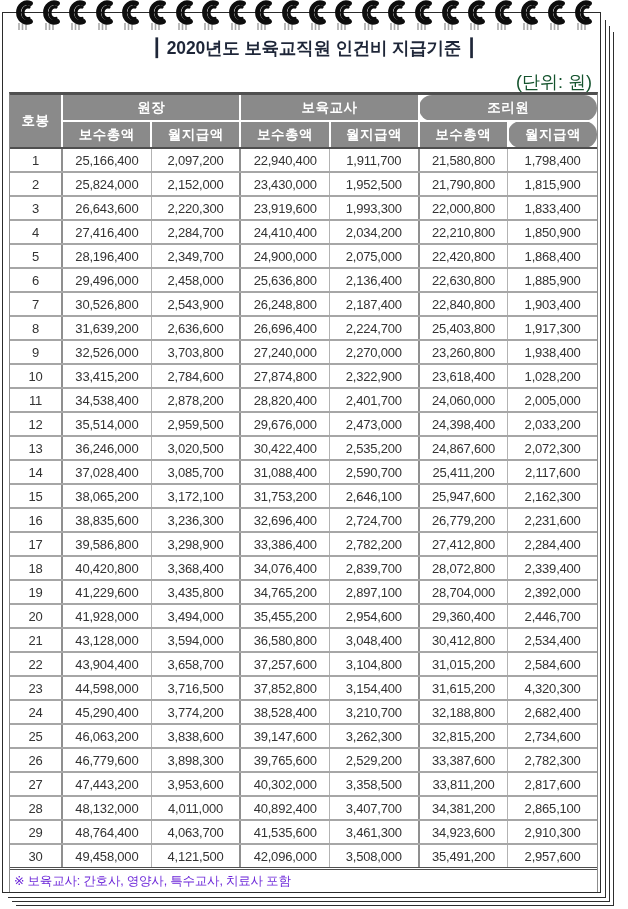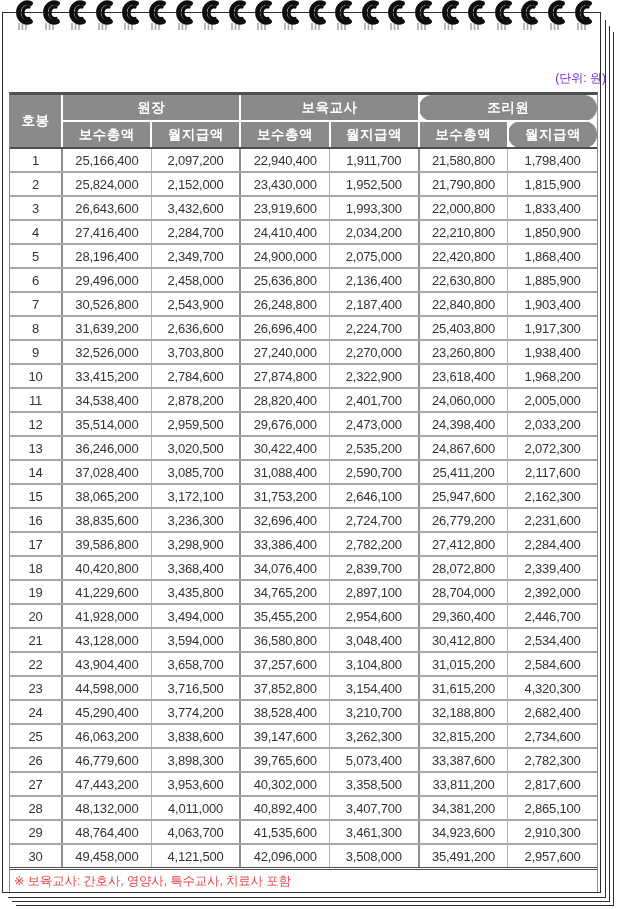--- a/index.html
+++ b/index.html
@@ -19,21 +19,21 @@
   }
   .coils { position:absolute; left:0; top:0; width:628px; height:34px; z-index:5; }
 
   .doc-title {
     position:absolute; left:0; top:36px; width:628px; text-align:center;
     font-size:17.5px; font-weight:bold; color:var(--title-color,#1e2638);
     letter-spacing:-0.2px; z-index:4;
   }
   .doc-title .bar { font-weight:bold; padding:0 5px; }
   .unit-label {
-    position:absolute; right:22px; top:70px; font-size:12px; color:#6d28d9; z-index:4;
+    position:absolute; right:36px; top:70px; font-size:18px; color:#14532d; z-index:4;
   }
 
   .table-wrap {
     position:absolute; left:9px; top:92px; width:589px; z-index:4;
     border-top:3px solid #4f4f4f; border-left:1.5px solid #8c8c8c; border-right:1.5px solid #8c8c8c;
     box-sizing:border-box;
   }
   table { width:100%; border-collapse:collapse; table-layout:fixed; }
   col.c-grade { width:52px; }
   col.c-val   { width:89px; }
@@ -54,21 +54,21 @@
     height:22px; padding:0; border-bottom:2px solid #a6a6a6;
     letter-spacing:-0.2px; white-space:nowrap;
   }
   tbody td.grade { border-right:2px solid #8f8f8f; }
   tbody td.c-main { border-left:2px solid #8f8f8f; }
   tbody td.c-sub  { border-left:1px solid #b3b3b3; }
   tbody td.c-main:nth-child(2) { border-left:none;text-align:center; }
 
   tr.note-row td {
     border-top:3px double #4f4f4f; border-bottom:none; border-left:none; border-right:none;
-    text-align:left; font-size:12.5px; color:#ef4444; height:21px; padding:1px 0 0 4px;
+    text-align:left; font-size:12.5px; color:#6d28d9; height:21px; padding:1px 0 0 4px;
     letter-spacing:-0.2px;
     margin-left:28px;
   }
 </style>
 </head>
 <body>
 
 <div class="screen">
 
   <div class="stack" id="stack1"></div>
@@ -102,20 +102,21 @@
     <use href="#coil" x="386"></use>
     <use href="#coil" x="413"></use>
     <use href="#coil" x="440"></use>
     <use href="#coil" x="466"></use>
     <use href="#coil" x="493"></use>
     <use href="#coil" x="519"></use>
     <use href="#coil" x="546"></use>
     <use href="#coil" x="573"></use>
   </svg>
 
+  <div class="doc-title"><span class="bar">┃</span><span>2020년도 보육교직원 인건비 지급기준</span><span class="bar">┃</span></div>
 
   <div class="unit-label">(단위: 원)</div>
 
   <div class="table-wrap">
     <table>
       <colgroup>
         <col class="c-grade">
         <col class="c-val">
           <col class="c-val">
           <col class="c-val">
@@ -154,21 +155,21 @@
             <td class="c-main">25,824,000</td>
             <td class="c-sub">2,152,000</td>
             <td class="c-main">23,430,000</td>
             <td class="c-sub">1,952,500</td>
             <td class="c-main">21,790,800</td>
             <td class="c-sub">1,815,900</td>
           </tr>
           <tr>
             <td class="grade">3</td>
             <td class="c-main">26,643,600</td>
-            <td class="c-sub">3,432,600</td>
+            <td class="c-sub">2,220,300</td>
             <td class="c-main">23,919,600</td>
             <td class="c-sub">1,993,300</td>
             <td class="c-main">22,000,800</td>
             <td class="c-sub">1,833,400</td>
           </tr>
           <tr>
             <td class="grade">4</td>
             <td class="c-main">27,416,400</td>
             <td class="c-sub">2,284,700</td>
             <td class="c-main">24,410,400</td>
@@ -221,21 +222,21 @@
             <td class="c-main">23,260,800</td>
             <td class="c-sub">1,938,400</td>
           </tr>
           <tr>
             <td class="grade">10</td>
             <td class="c-main">33,415,200</td>
             <td class="c-sub">2,784,600</td>
             <td class="c-main">27,874,800</td>
             <td class="c-sub">2,322,900</td>
             <td class="c-main">23,618,400</td>
-            <td class="c-sub">1,968,200</td>
+            <td class="c-sub">1,028,200</td>
           </tr>
           <tr>
             <td class="grade">11</td>
             <td class="c-main">34,538,400</td>
             <td class="c-sub">2,878,200</td>
             <td class="c-main">28,820,400</td>
             <td class="c-sub">2,401,700</td>
             <td class="c-main">24,060,000</td>
             <td class="c-sub">2,005,000</td>
           </tr>
@@ -363,21 +364,21 @@
             <td class="c-main">39,147,600</td>
             <td class="c-sub">3,262,300</td>
             <td class="c-main">32,815,200</td>
             <td class="c-sub">2,734,600</td>
           </tr>
           <tr>
             <td class="grade">26</td>
             <td class="c-main">46,779,600</td>
             <td class="c-sub">3,898,300</td>
             <td class="c-main">39,765,600</td>
-            <td class="c-sub">5,073,400</td>
+            <td class="c-sub">2,529,200</td>
             <td class="c-main">33,387,600</td>
             <td class="c-sub">2,782,300</td>
           </tr>
           <tr>
             <td class="grade">27</td>
             <td class="c-main">47,443,200</td>
             <td class="c-sub">3,953,600</td>
             <td class="c-main">40,302,000</td>
             <td class="c-sub">3,358,500</td>
             <td class="c-main">33,811,200</td>

